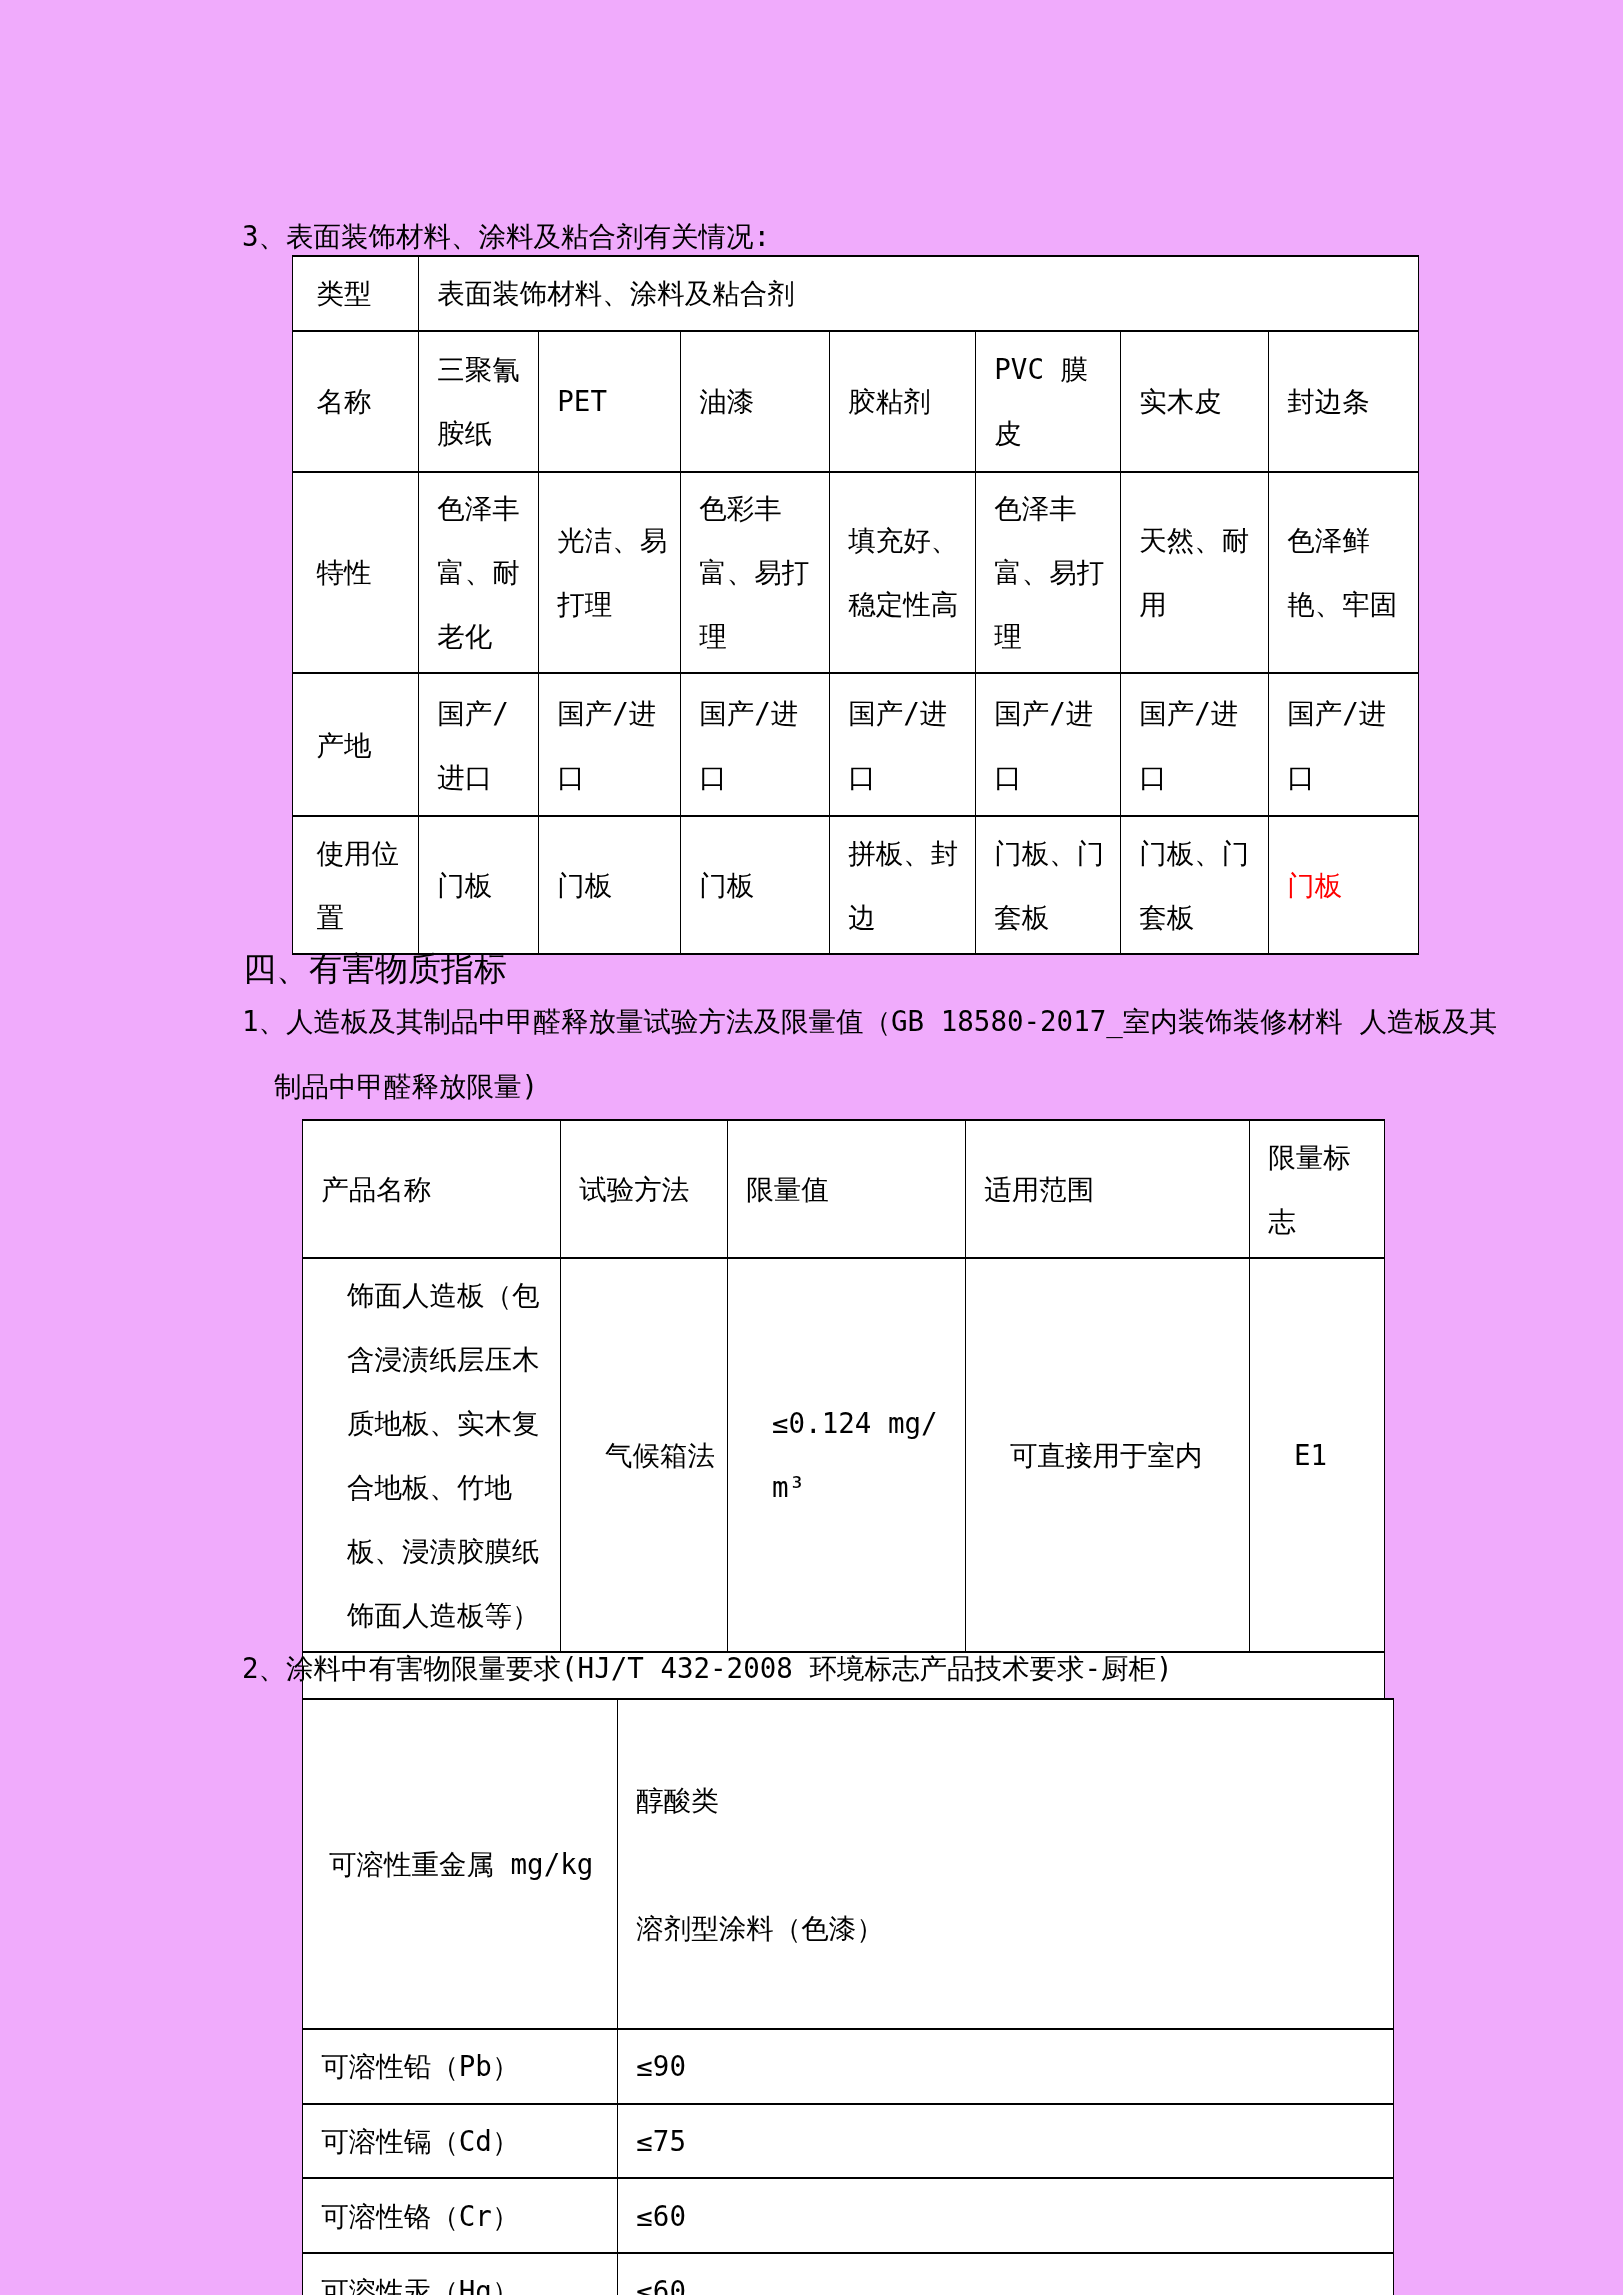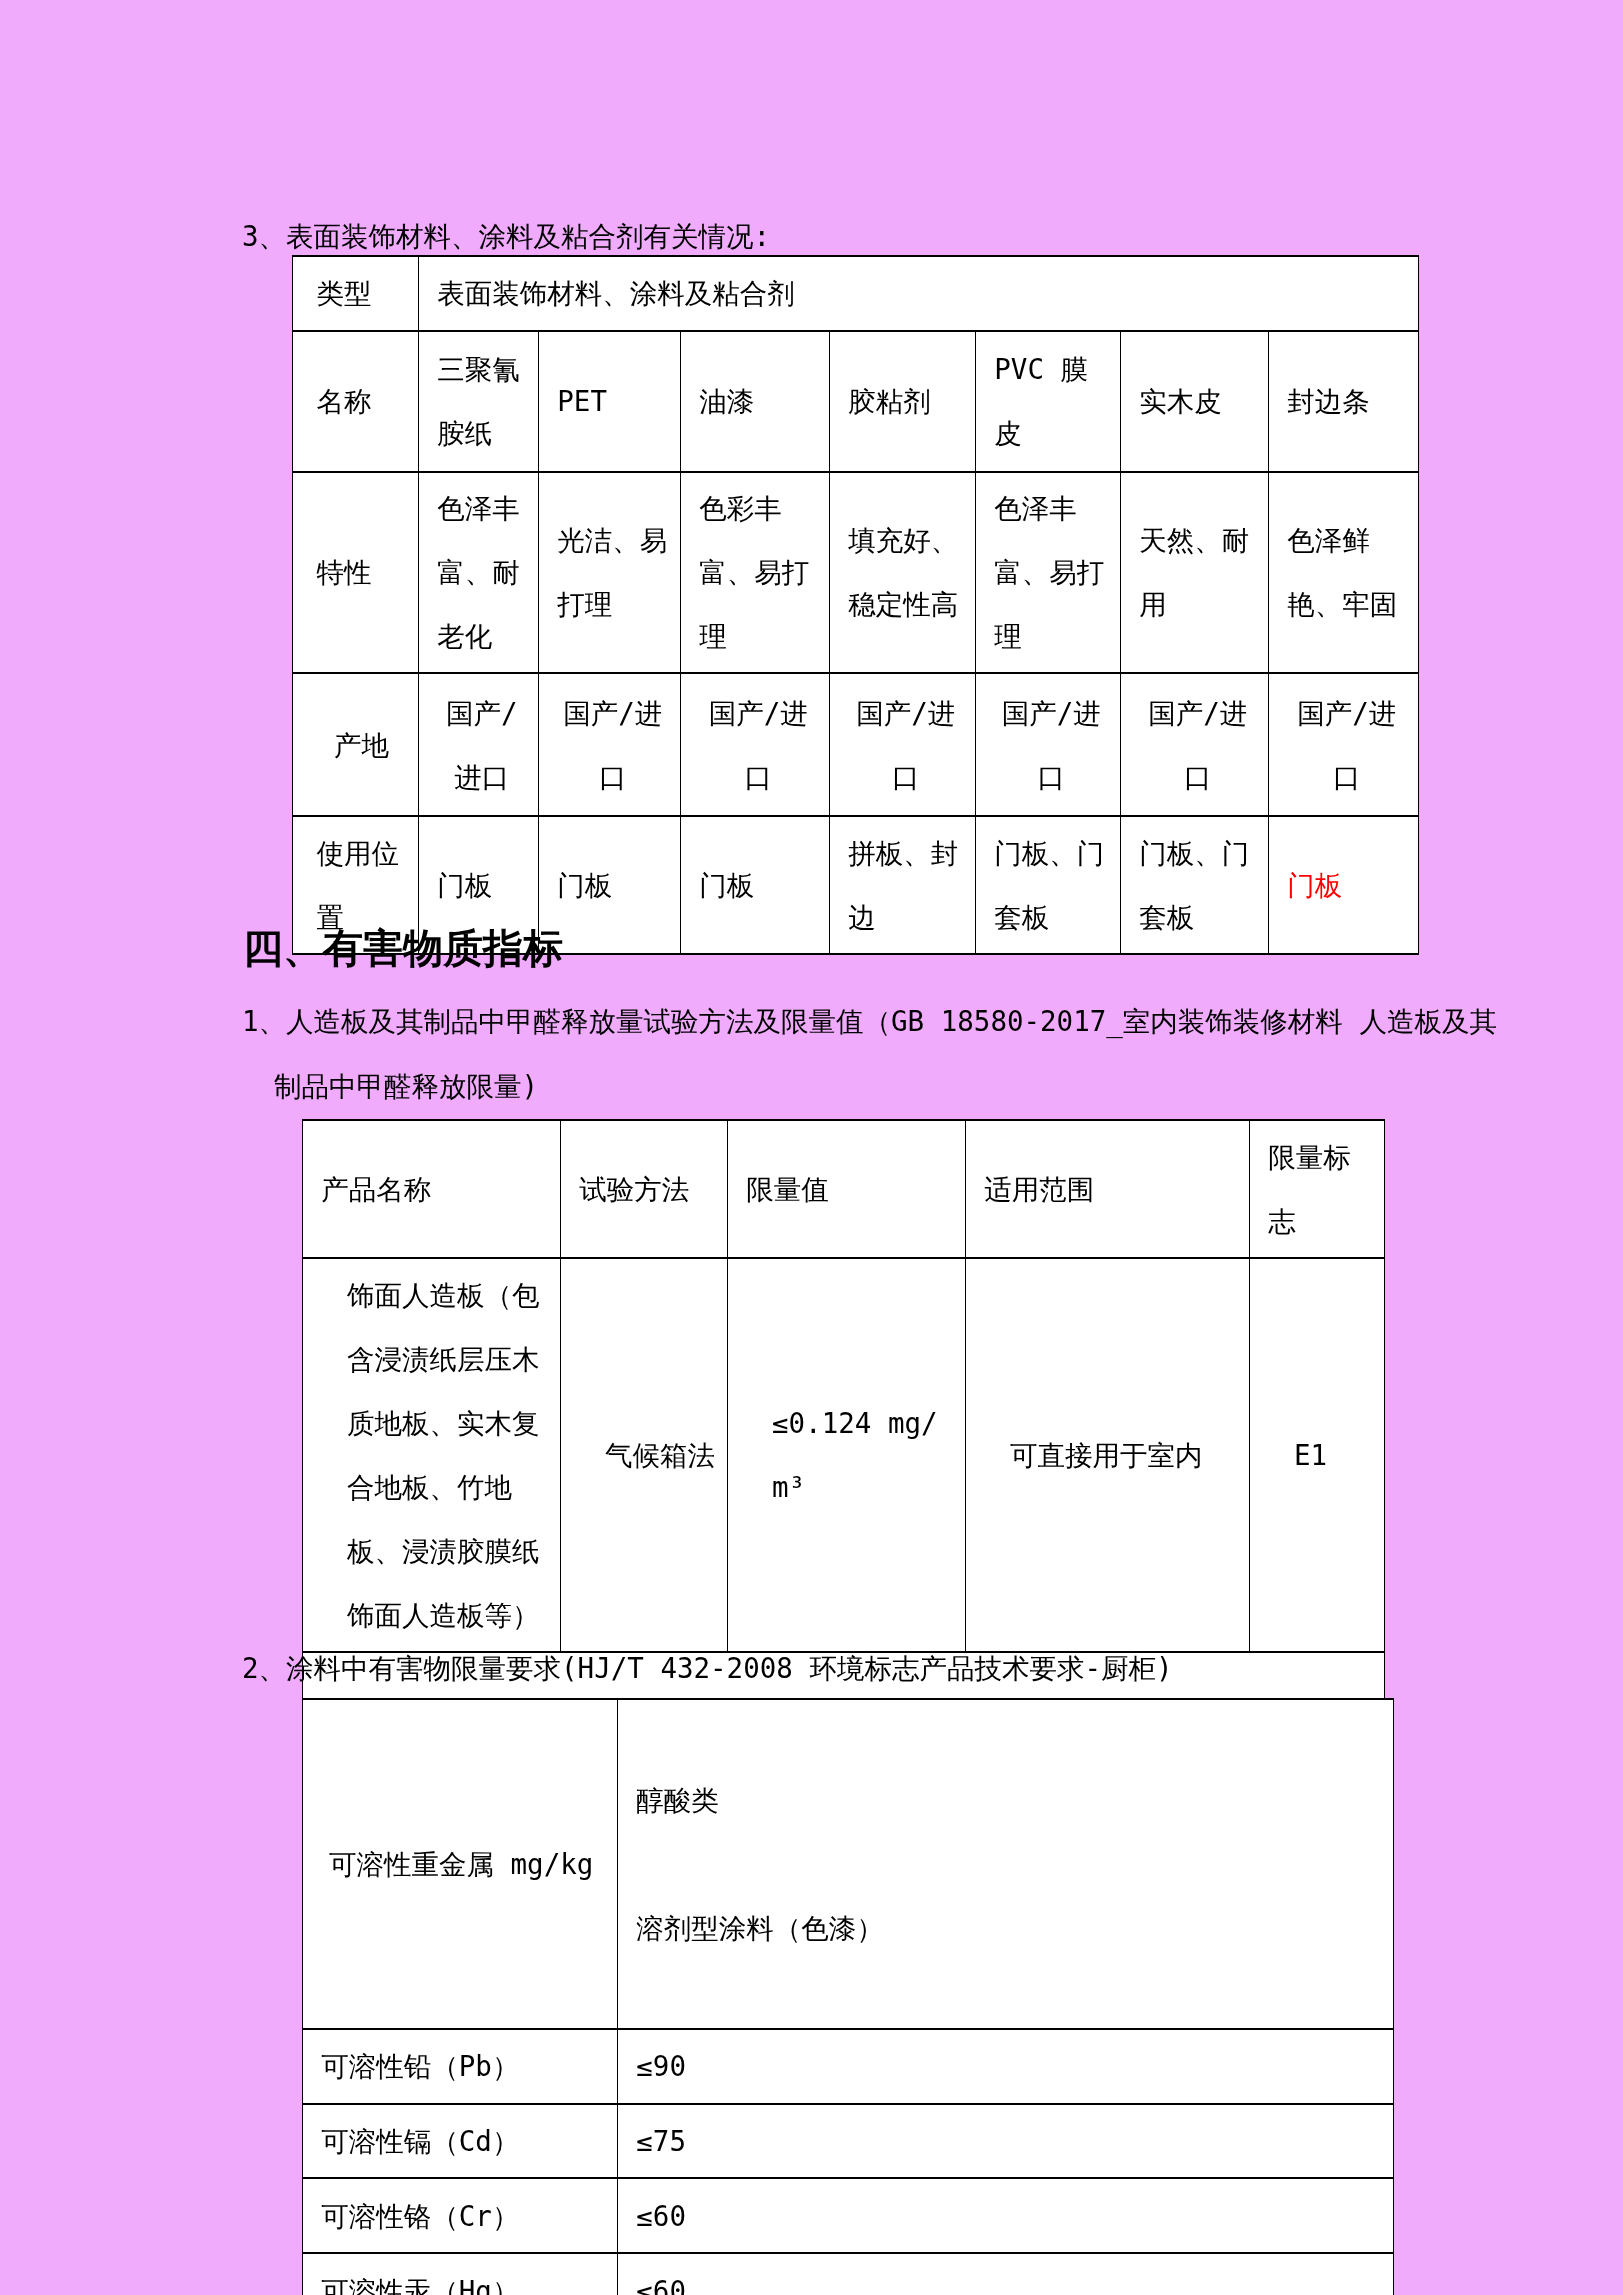--- a/index.html
+++ b/index.html
@@ -4,38 +4,38 @@
 <style>
   html,body{margin:0;padding:0;background:#888;}
   .page{
     position:relative;width:1623px;height:2295px;margin:0 auto;
     background:#f0abfc;color:#000000;
     font-family:"DejaVu Sans Mono","DejaVu Sans","Liberation Sans",sans-serif;
     font-size:27.5px;line-height:64px;overflow:hidden;
   }
   .abs{position:absolute;}
   .h3{left:242px;top:204px;white-space:nowrap;}
-  .h4{left:243px;top:916px;font-size:40px;font-weight:bold;white-space:nowrap;}
+  .h4{left:243px;top:937px;font-size:33px;font-weight:normal;white-space:nowrap;}
   .p1{left:242px;top:989px;white-space:nowrap;}
   .p2{left:274px;top:1054px;white-space:nowrap;}
   .p3{left:242px;top:1636px;white-space:nowrap;text-align:right;}
 
   table{border-collapse:collapse;table-layout:fixed;background:#FFFFFF;}
   td{
     border:1.3px solid #000000;border-top-width:2px;border-bottom-width:2px;
     vertical-align:middle;padding:3.9px 11.8px 3.9px 18.3px;
     line-height:64px;white-space:pre-line;word-break:break-all;overflow:hidden;
   }
   .lblcell{padding-left:23.6px;}
 
   .t1{left:292px;top:255px;width:1126px;}
   .t1 tr.r0 td{height:65px;}
   .t1 tr.r1 td{height:131px;}
   .t1 tr.r2 td{height:188px;}
-  .t1 tr.r3 td{height:133px;text-align:center;}
+  .t1 tr.r3 td{height:133px;}
   .t1 tr.r4 td{height:128px;}
   .red{color:#FF0000;}
 
   .t2{left:302px;top:1119px;width:1082px;}
   .t2 tr.hr td{height:64px;}
   .t2 tr.br td{height:323px;padding-left:44px;}
   .t2 tr.nr td{height:128px;padding-left:17px;}
 
   .t3{left:302px;top:1698px;width:1091px;}
   .t3 tr.hr td{height:130px;}

